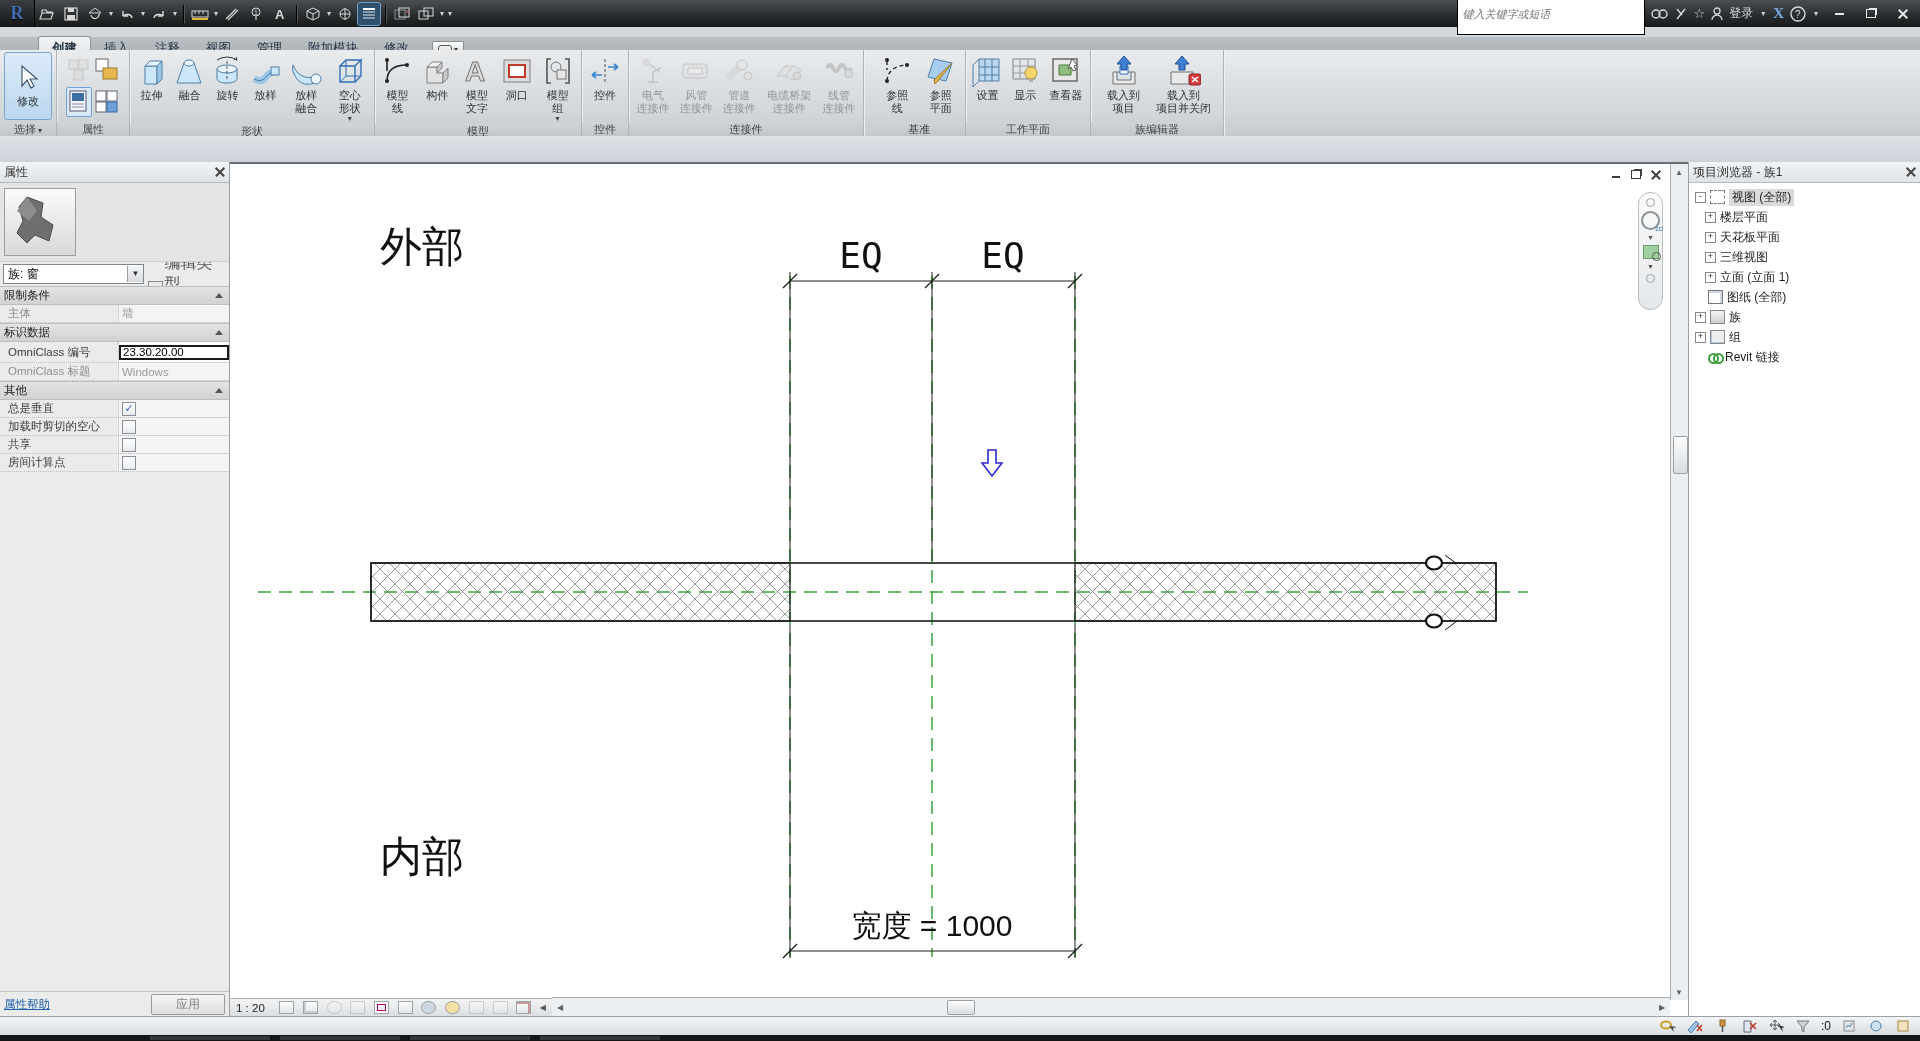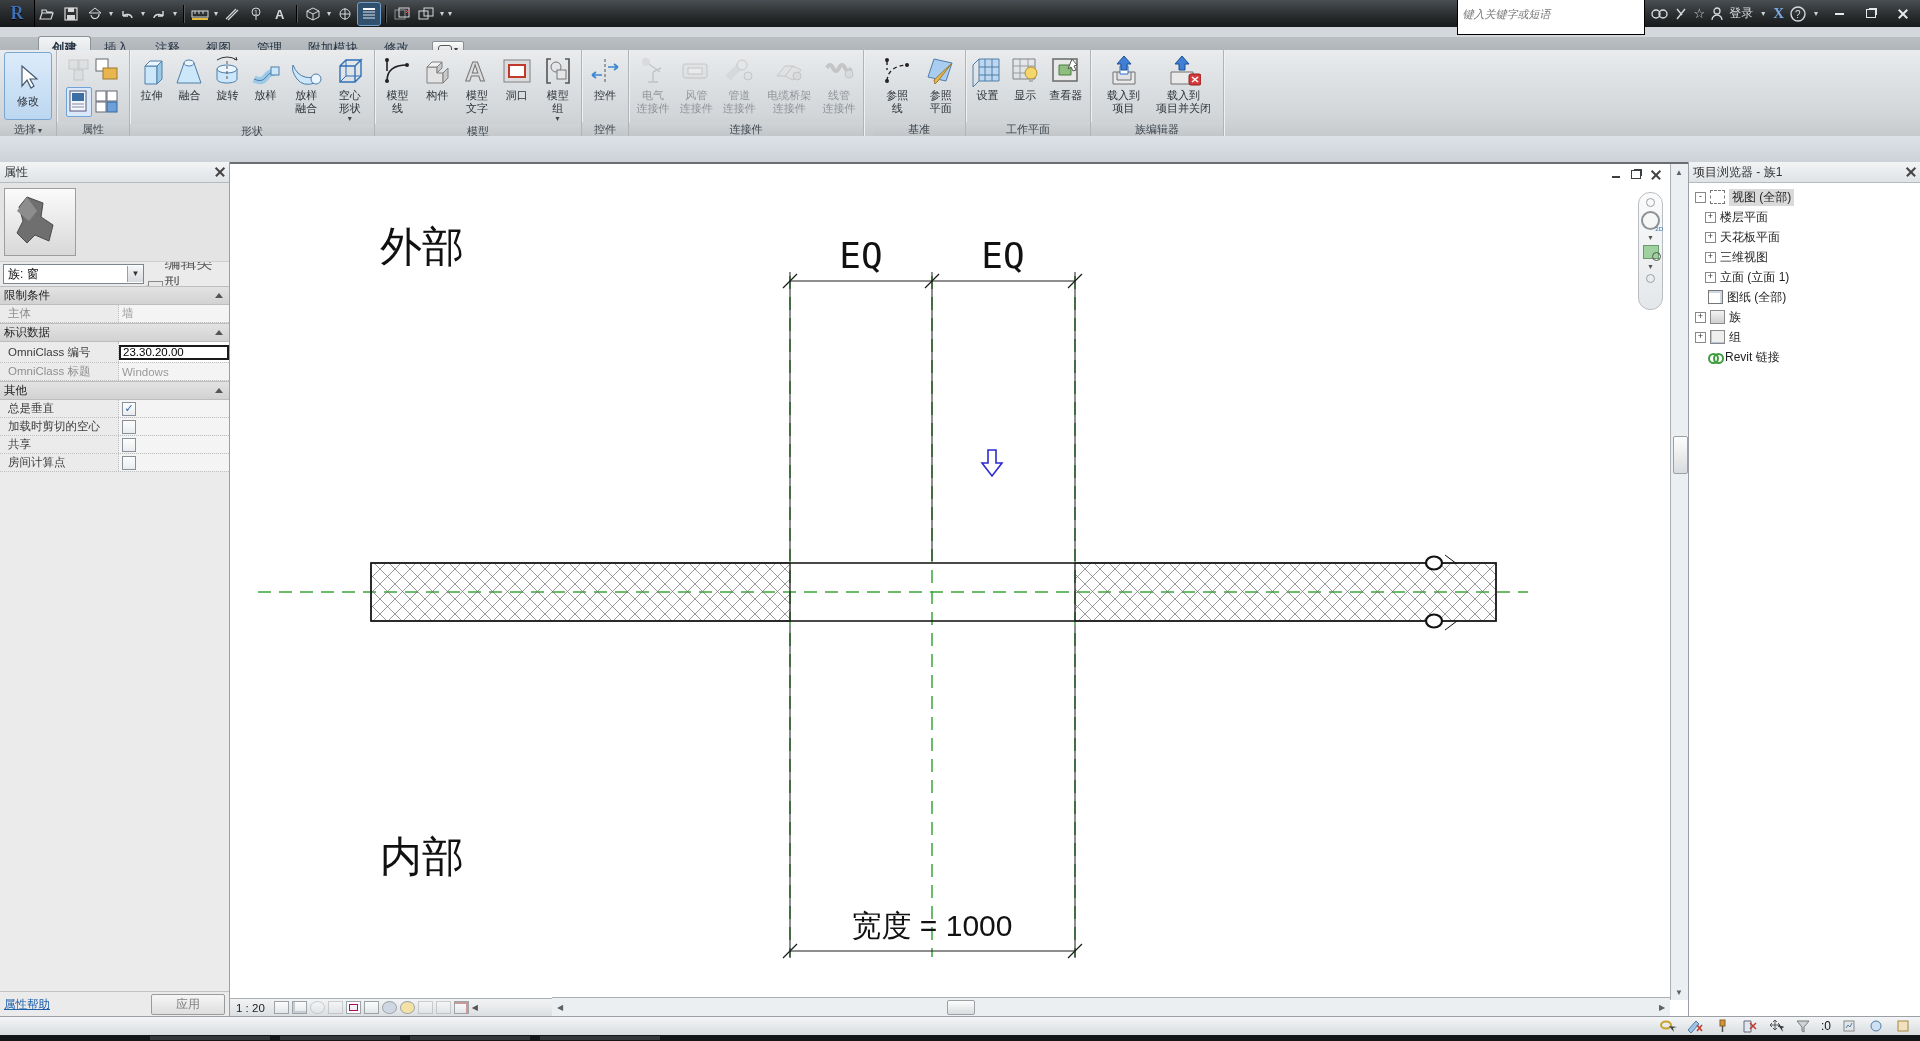--- a/index.html
+++ b/index.html
@@ -70,21 +70,21 @@
   .prow .val.gray{color:#9a9a9a;}
   .prow input{width:100%;height:15px;border:2px solid #1a1a1a;font-size:11.5px;padding:0 2px;box-sizing:border-box;font-family:inherit;}
   .cb{width:12px;height:12px;border:1px solid #8a9097;background:linear-gradient(#fdfdfd,#e9ecef);font-size:11px;line-height:11px;text-align:center;color:#2f63b5;font-weight:bold;}
   #props-fill{flex:1;background:#ebebeb;}
   #props-bottom{height:24px;display:flex;align-items:center;padding:0 4px;border-top:1px solid #c2c2c2;}
   #prop-help{color:#1b5eab;text-decoration:underline;font-size:11.5px;}
   #apply-btn{margin-left:auto;width:72px;height:19px;background:linear-gradient(#f6f6f6,#dedede);border:1px solid #9b9b9b;border-radius:2px;text-align:center;line-height:19px;color:#808080;}
   
   #canvas{position:absolute;left:230px;top:162px;width:1458px;height:854px;background:#fff;border-top:2px solid #6a6e72;box-sizing:border-box;}
   #dwg{position:absolute;left:0;top:0;}
-  #viewctl{position:absolute;left:0;bottom:0;height:18px;width:322px;background:linear-gradient(#f2f3f4,#dcdfe2);border-top:1px solid #aaafb4;display:flex;align-items:center;gap:3px;padding:0 6px;box-sizing:border-box;}
+  #viewctl{position:absolute;left:0;bottom:0;height:18px;width:322px;background:linear-gradient(#f2f3f4,#dcdfe2);border-top:1px solid #aaafb4;display:flex;align-items:center;gap:3px;padding:0 6px;box-sizing:border-box;justify-content:space-between;}
   #scale-lbl{color:#222;font-size:11.5px;margin-right:6px;white-space:nowrap;}
   .vcico{width:15px;height:13px;border:1px solid #9ea3a8;background:linear-gradient(#fcfcfc,#e3e6e9);display:inline-block;box-sizing:border-box;}
   .vcico.dim{opacity:.45;}
   #hscroll{position:absolute;left:322px;bottom:0;width:1118px;height:18px;background:#eceff1;border-top:1px solid #aaafb4;display:flex;align-items:center;}
   #vscroll{position:absolute;right:0;top:0;width:18px;height:836px;background:#eceff1;border-left:1px solid #aaafb4;box-sizing:border-box;}
   .sbarrow{width:16px;height:16px;color:#5d6166;font-size:8px;display:flex;align-items:center;justify-content:center;}
   .sbthumb{background:linear-gradient(#fdfdfd,#d9dcdf);border:1px solid #9aa0a5;border-radius:2px;}
   #winctl{position:absolute;right:26px;top:5px;display:flex;gap:7px;align-items:center;color:#3c3f42;}
   .wc{width:13px;height:11px;display:flex;align-items:center;justify-content:center;}
   .wcmin{width:8px;height:2px;background:#3c3f42;margin-top:5px;}

